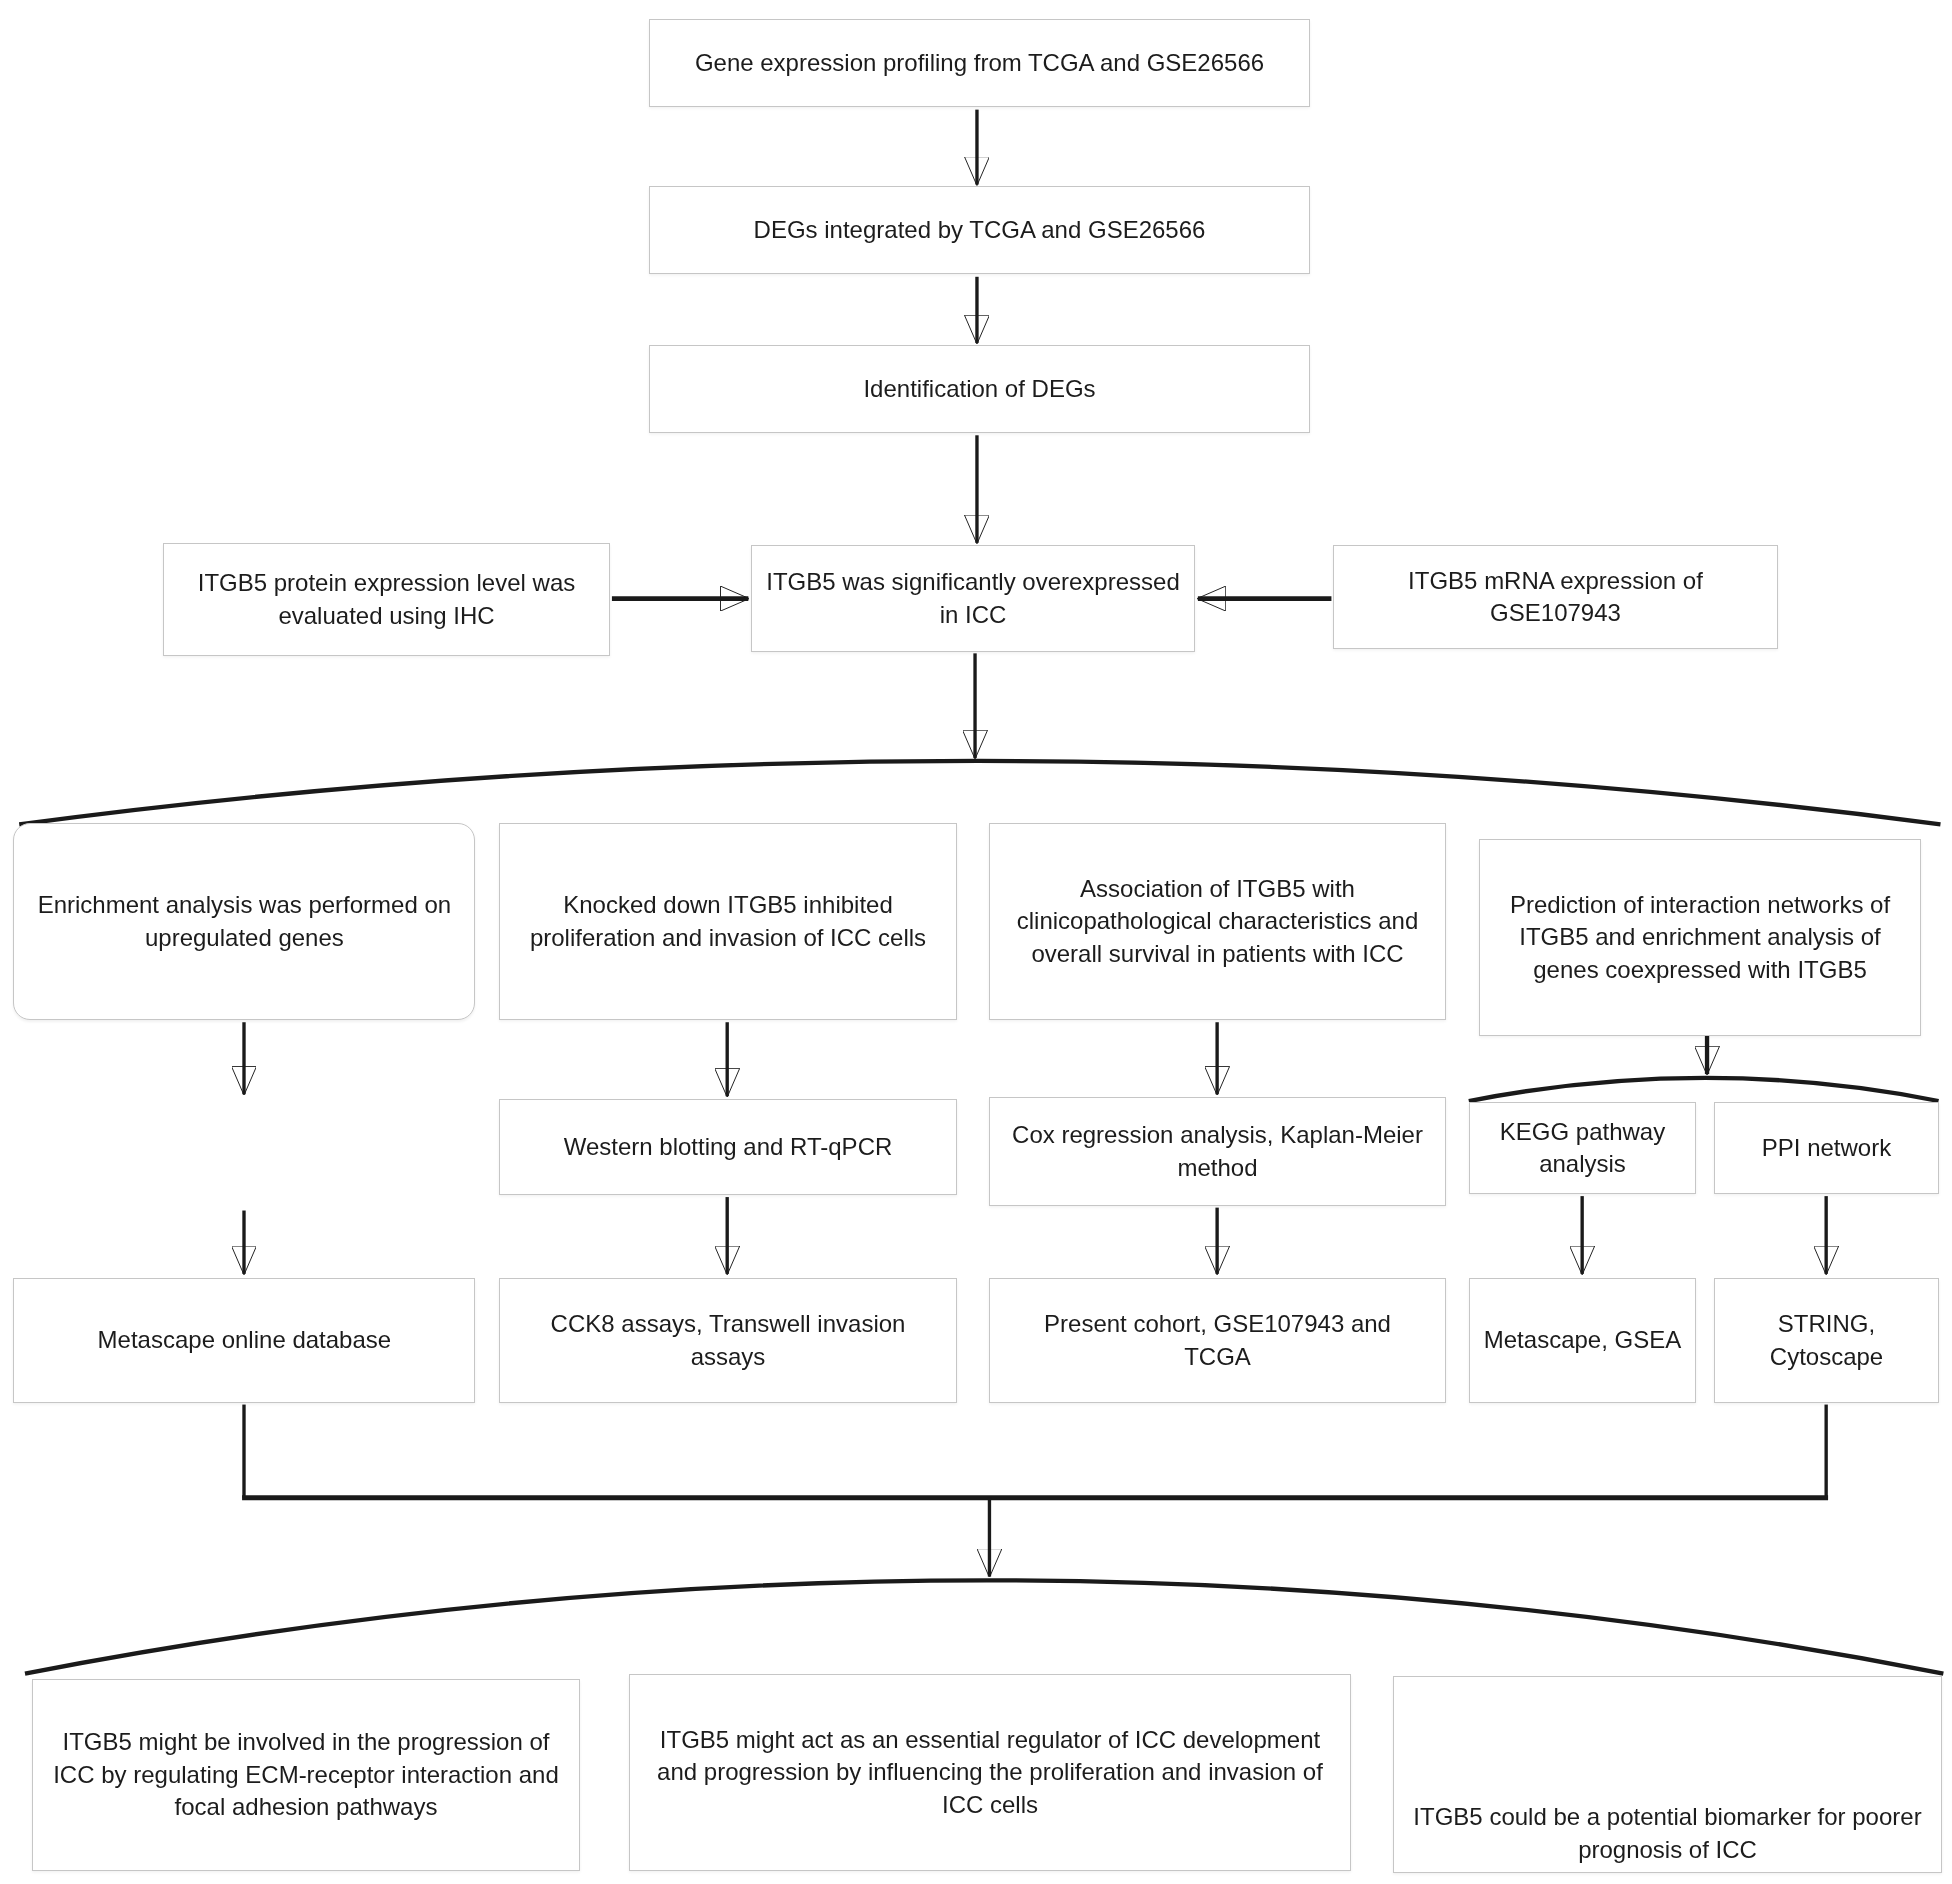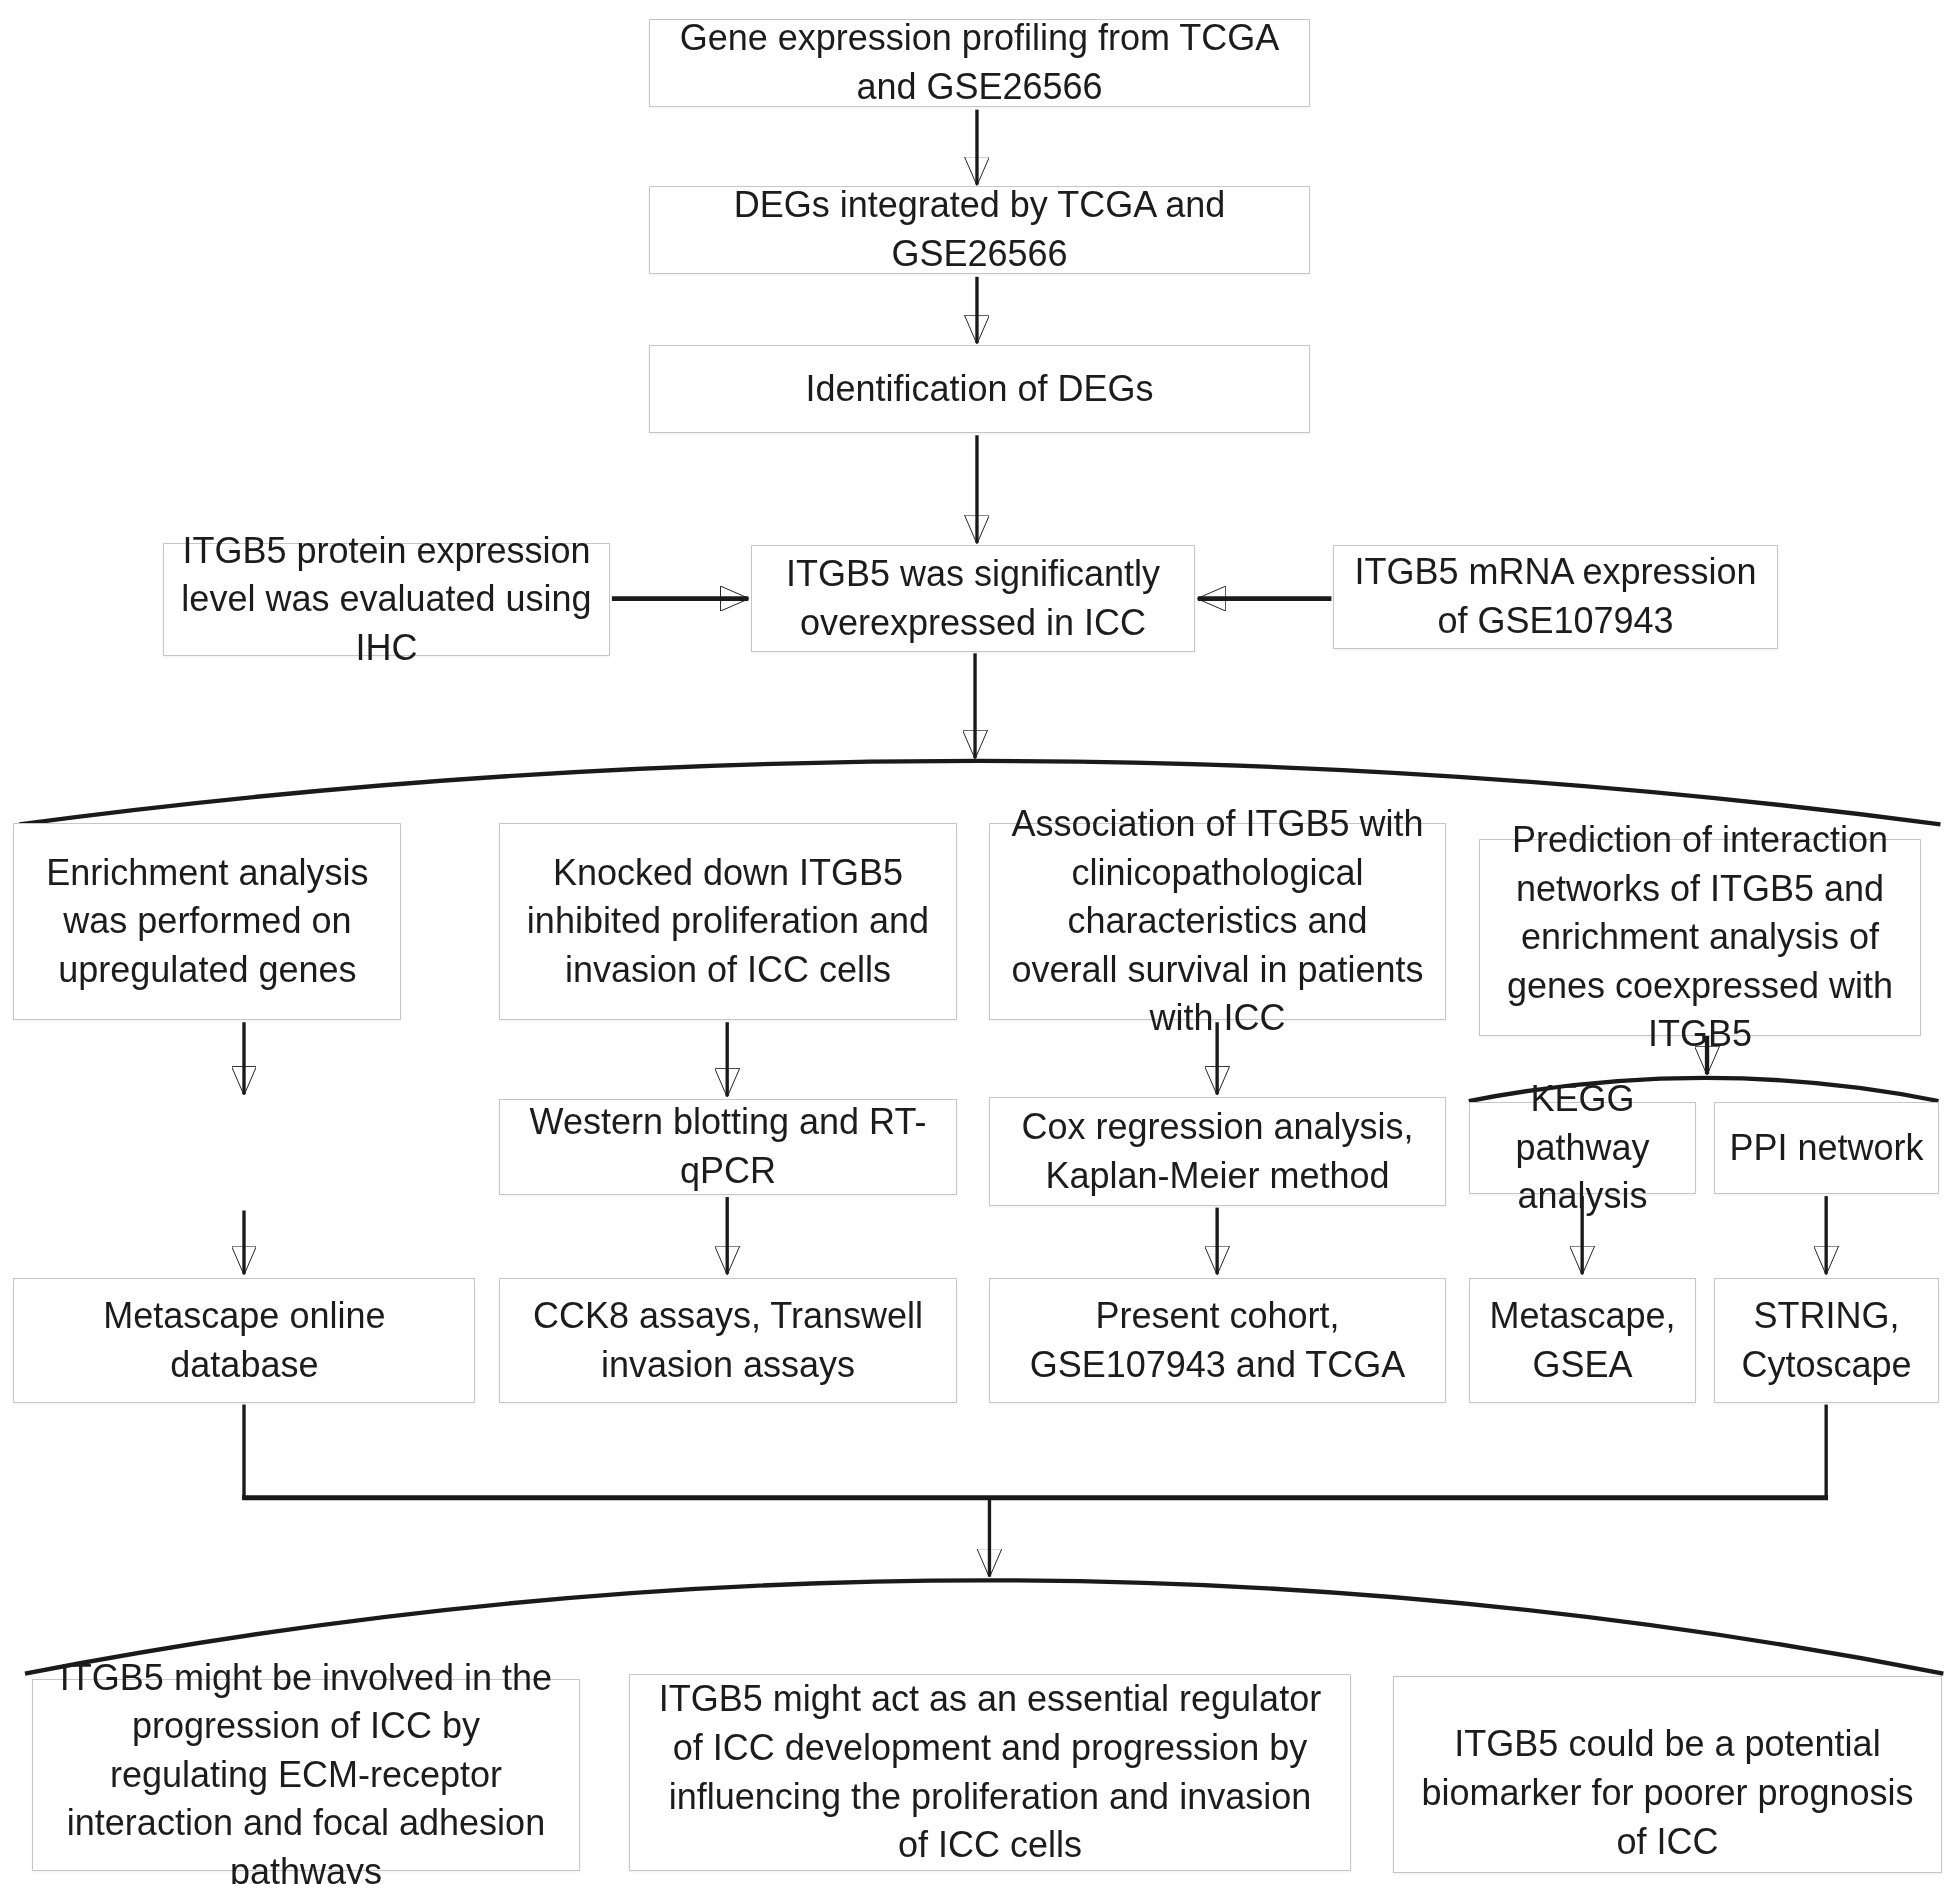--- a/index.html
+++ b/index.html
@@ -17,21 +17,21 @@
   svg.connectors path{stroke:#1a1a1a;fill:none;}
   .node{
     position:absolute;
     box-sizing:border-box;
     background:#ffffff;
     border:1.9px solid #c6c6c6;
     box-shadow:0 1.9px 2.9px rgba(0,0,0,0.06);
     display:flex;align-items:center;justify-content:center;
     text-align:center;
     color:#1c1c1c;
-    font-size:36px;line-height:1.35;
+    font-size:24px;line-height:1.35;
     z-index:1;
     padding:5.8px 13.4px;
   }
   .node span{display:block;}
 </style>
 </head>
 <body>
 
 <div class="canvas">
 
@@ -85,21 +85,21 @@
   <div class="node" style="left:163px;top:543px;width:447px;height:113px;">
     <span>ITGB5 protein expression level was evaluated using IHC</span>
   </div>
   <div class="node" style="left:751px;top:545px;width:444px;height:107px;">
     <span>ITGB5 was significantly overexpressed in ICC</span>
   </div>
   <div class="node" style="left:1333px;top:545px;width:445px;height:104px;">
     <span>ITGB5 mRNA expression of GSE107943</span>
   </div>
 
-  <div class="node" style="left:13.4px;top:823px;width:388px;height:197px;padding:5.8px 21px;">
+  <div class="node" style="left:13.4px;top:823px;width:462px;height:197px;padding:5.8px 21px;border-radius:17px;">
     <span>Enrichment analysis was performed on upregulated genes</span>
   </div>
   <div class="node" style="left:499px;top:823px;width:458px;height:197px;padding:5.8px 21px;">
     <span>Knocked down ITGB5 inhibited proliferation and invasion of ICC cells</span>
   </div>
   <div class="node" style="left:989px;top:823px;width:457px;height:197px;padding:5.8px 21px;">
     <span>Association of ITGB5 with clinicopathological characteristics and overall survival in patients with ICC</span>
   </div>
   <div class="node" style="left:1479px;top:839px;width:442px;height:197px;padding:5.8px 15.4px;">
     <span>Prediction of interaction networks of ITGB5 and enrichment analysis of genes coexpressed with ITGB5</span>

